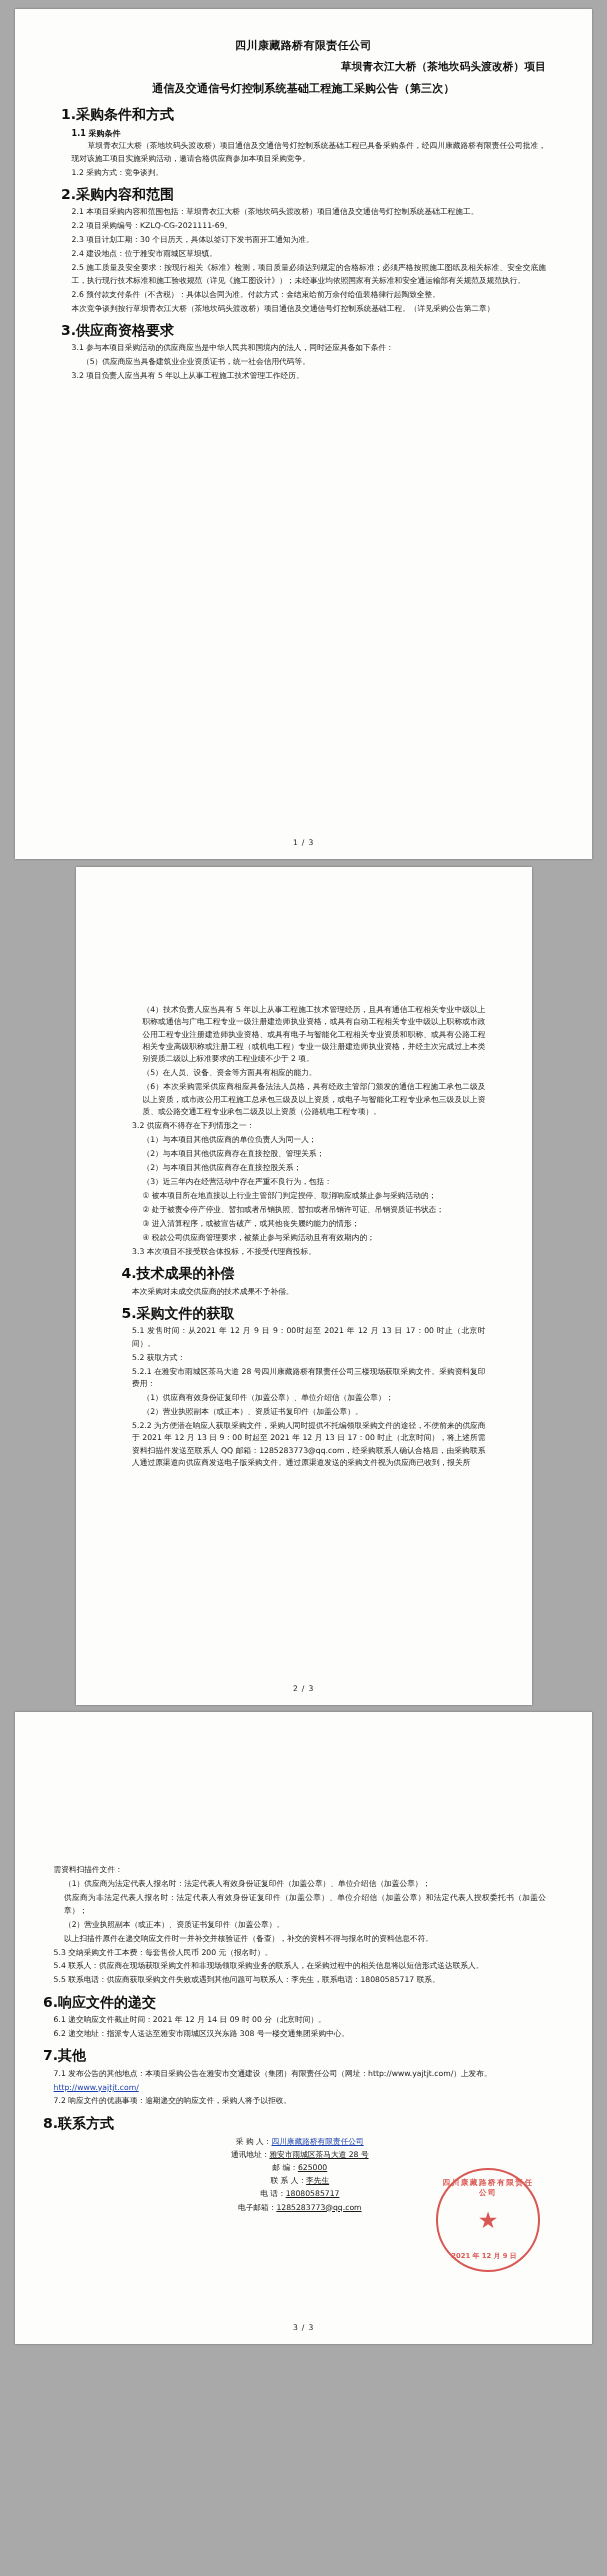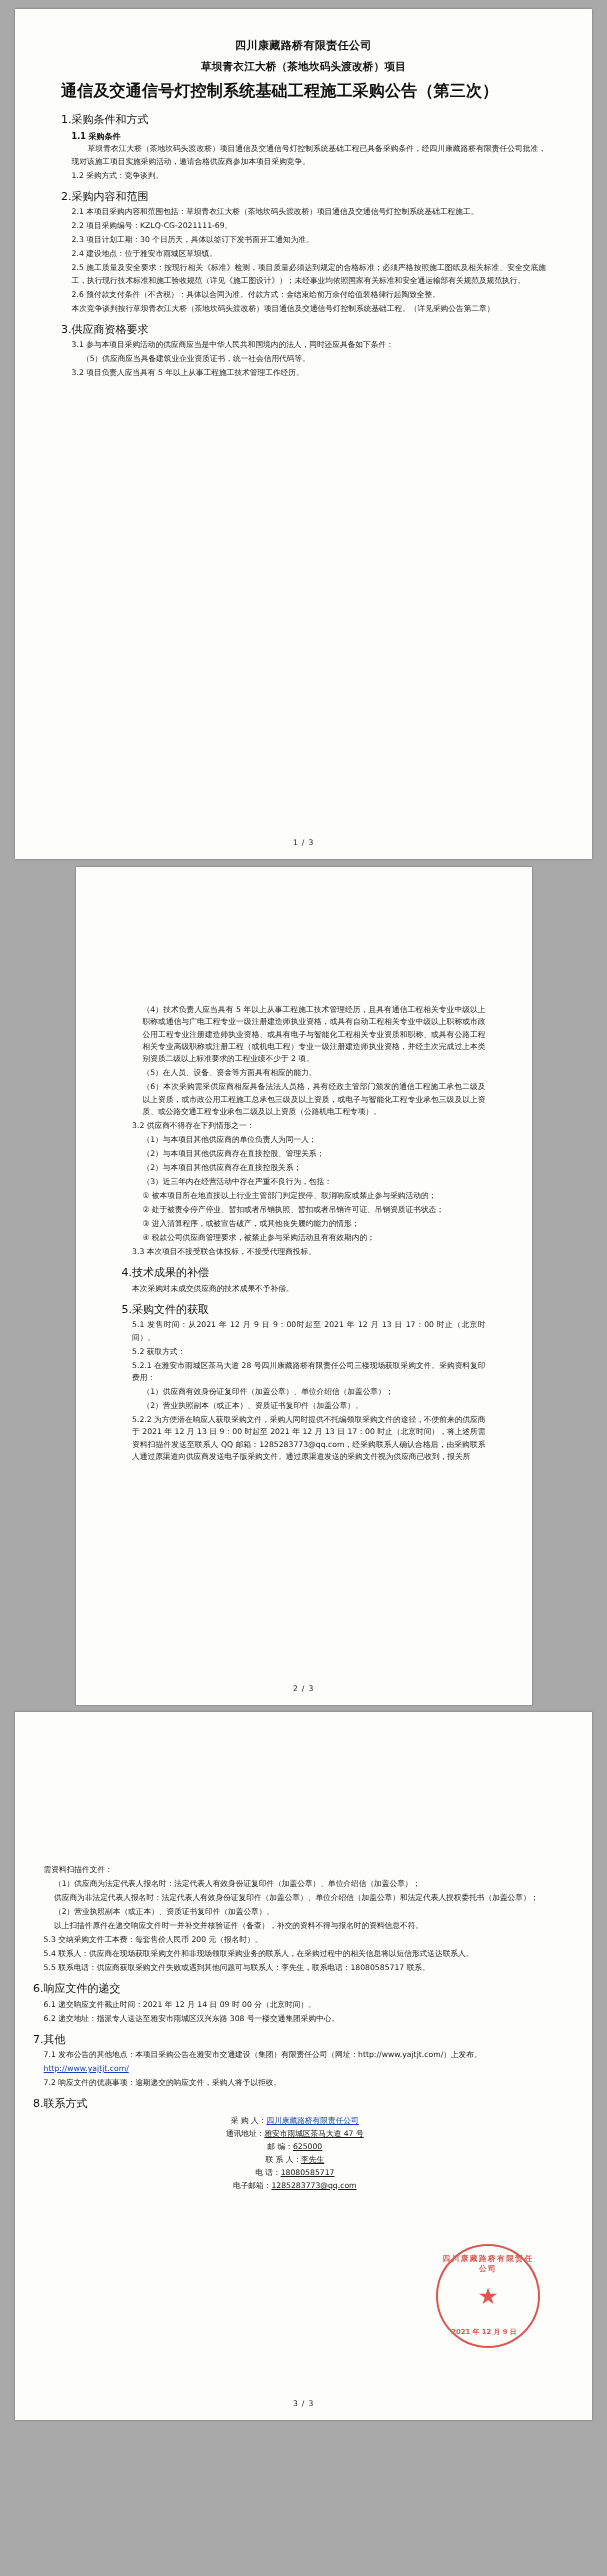--- a/index.html
+++ b/index.html
@@ -7,34 +7,34 @@
   .page-wrap{width:607px;margin:0 auto;}
   .page{
     background:#fdfdfb;
     margin:0 auto 7.6px auto;
     box-sizing:border-box;
     position:relative;
     box-shadow:0 0 2.3px rgba(0,0,0,.35);
   }
   .p1{width:577px;height:850px;padding:23px 46px 0 46px;margin-top:9px;}
   .p2{width:456px;height:838px;padding:23px 46px 0 46px;}
-  .p3{width:577px;height:708px;padding:23px 46px 0 18px;}
+  .p3{width:577px;height:632px;padding:23px 46px 0 28px;}
   .company{
     text-align:center;font-weight:bold;font-size:11px;letter-spacing:0.4px;
     margin:6px 0 6.8px 0;color:#111;
   }
   .proj{
-    text-align:center;font-weight:bold;font-size:10.6px;letter-spacing:0.2px;
+    text-align:right;font-weight:bold;font-size:10.6px;letter-spacing:0.2px;
     margin:0 0 6.8px 0;color:#111;
   }
   .title{
-    font-weight:bold;font-size:16px;letter-spacing:0.2px;
+    text-align:center;font-weight:bold;font-size:11px;letter-spacing:0.2px;
     margin:0 0 10.6px 0;color:#111;
   }
-  .h1{font-weight:normal;font-size:11px;margin:6.8px 0 2.3px 0;color:#111;}
+  .h1{font-weight:bold;font-size:14px;margin:6.8px 0 2.3px 0;color:#111;}
   .h2{font-weight:bold;font-size:8px;margin:3.8px 0 1.5px 10.6px;color:#111;}
   p.t{
     font-size:7.7px;line-height:1.62;margin:0 0 1.5px 0;color:#1a1a1a;
     text-align:justify;text-justify:inter-ideograph;
   }
   p.ind{text-indent:16px;}
   p.ind2{margin-left:10.6px;}
   p.ind3{margin-left:21px;}
   .pgnum{
     position:absolute;left:0;right:0;bottom:12px;text-align:center;
@@ -143,21 +143,21 @@
     <p class="t ind2">7.1 发布公告的其他地点：本项目采购公告在雅安市交通建设（集团）有限责任公司（网址：http://www.yajtjt.com/）上发布。</p>
     <p class="t ind2" style="color:#1a3fb0;text-decoration:underline;">http://www.yajtjt.com/</p>
     <p class="t ind2">7.2 响应文件的优惠事项：逾期递交的响应文件，采购人将予以拒收。</p>
 
     <div class="h1">8.联系方式</div>
     <div style="margin-left:10.6px;text-align:center;">
       <p class="contact-line">
         <span class="lbl">采 购 人：</span><span class="val" style="color:#1a3fb0;">四川康藏路桥有限责任公司</span>
       </p>
       <p class="contact-line">
-        <span class="lbl">通讯地址：</span><span class="val">雅安市雨城区茶马大道 47 号</span>
+        <span class="lbl">通讯地址：</span><span class="val">雅安市雨城区茶马大道 28 号</span>
       </p>
       <p class="contact-line">
         <span class="lbl">邮    编：</span><span class="val">625000</span>
       </p>
       <p class="contact-line">
         <span class="lbl">联 系 人：</span><span class="val">李先生</span>
       </p>
       <p class="contact-line">
         <span class="lbl">电    话：</span><span class="val">18080585717</span>
       </p>

